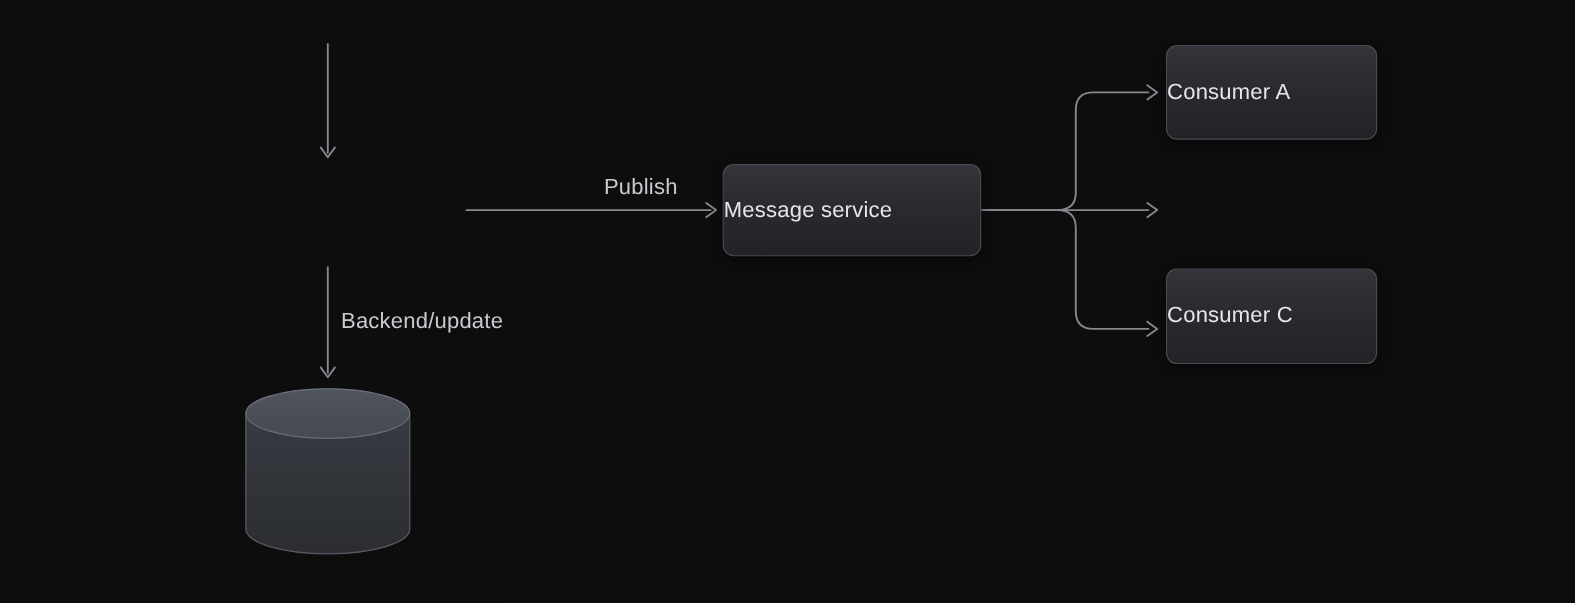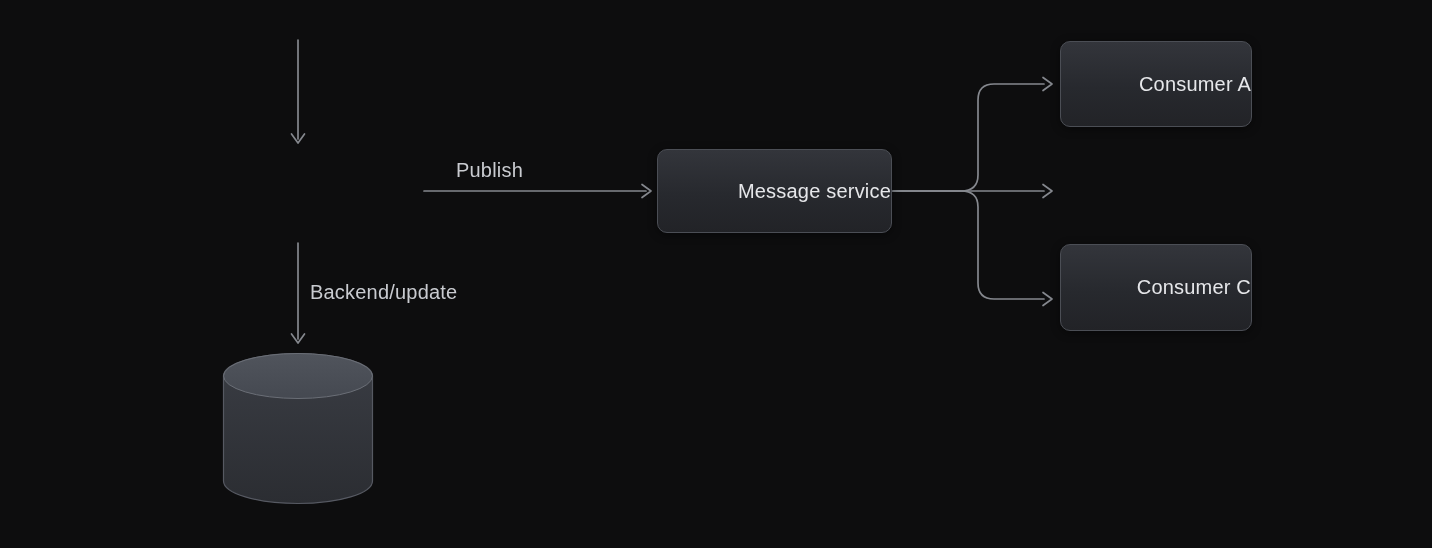--- a/index.html
+++ b/index.html
@@ -18,21 +18,21 @@
   .wires {
     position: absolute;
     inset: 0;
     width: 1432px;
     height: 548px;
   }
   .node {
     position: absolute;
     display: flex;
     align-items: center;
-    justify-content: flex-end;
+    justify-content: flex-start;
     background: linear-gradient(180deg, #33353b 0%, #27292e 55%, #222327 100%);
     border: 1px solid #4b4e55;
     border-radius: 10px;
     color: #e6e7ea;
     font-size: 20px;
     letter-spacing: 0.2px;
     box-shadow: 0 2px 10px rgba(0,0,0,0.45);
     box-sizing: border-box;
     white-space: nowrap;
   }
@@ -41,21 +41,21 @@
   #node-consumer-a { left: 1060px; top: 41px;  width: 192px; height: 86px; }
   #node-consumer-b { left: 1060px; top: 148px; width: 192px; height: 87px; }
   #node-consumer-c { left: 1060px; top: 244px; width: 192px; height: 87px; }
   .edge-label {
     position: absolute;
     color: #c9cbd0;
     font-size: 20px;
     letter-spacing: 0.2px;
     white-space: nowrap;
   }
-  #label-publish { left: 456px; top: 159px; width: 160px; text-align: left; }
+  #label-publish { left: 456px; top: 159px; width: 160px; text-align: right; }
   #label-insert  { left: 310px; top: 281px; }
 </style>
 </head>
 <body>
 
 <div class="canvas">
 
   <svg class="wires" viewBox="0 0 1432 548" xmlns="http://www.w3.org/2000/svg" aria-hidden="true">
     <defs>
       <linearGradient id="cylBody" x1="0" y1="0" x2="0" y2="1">

